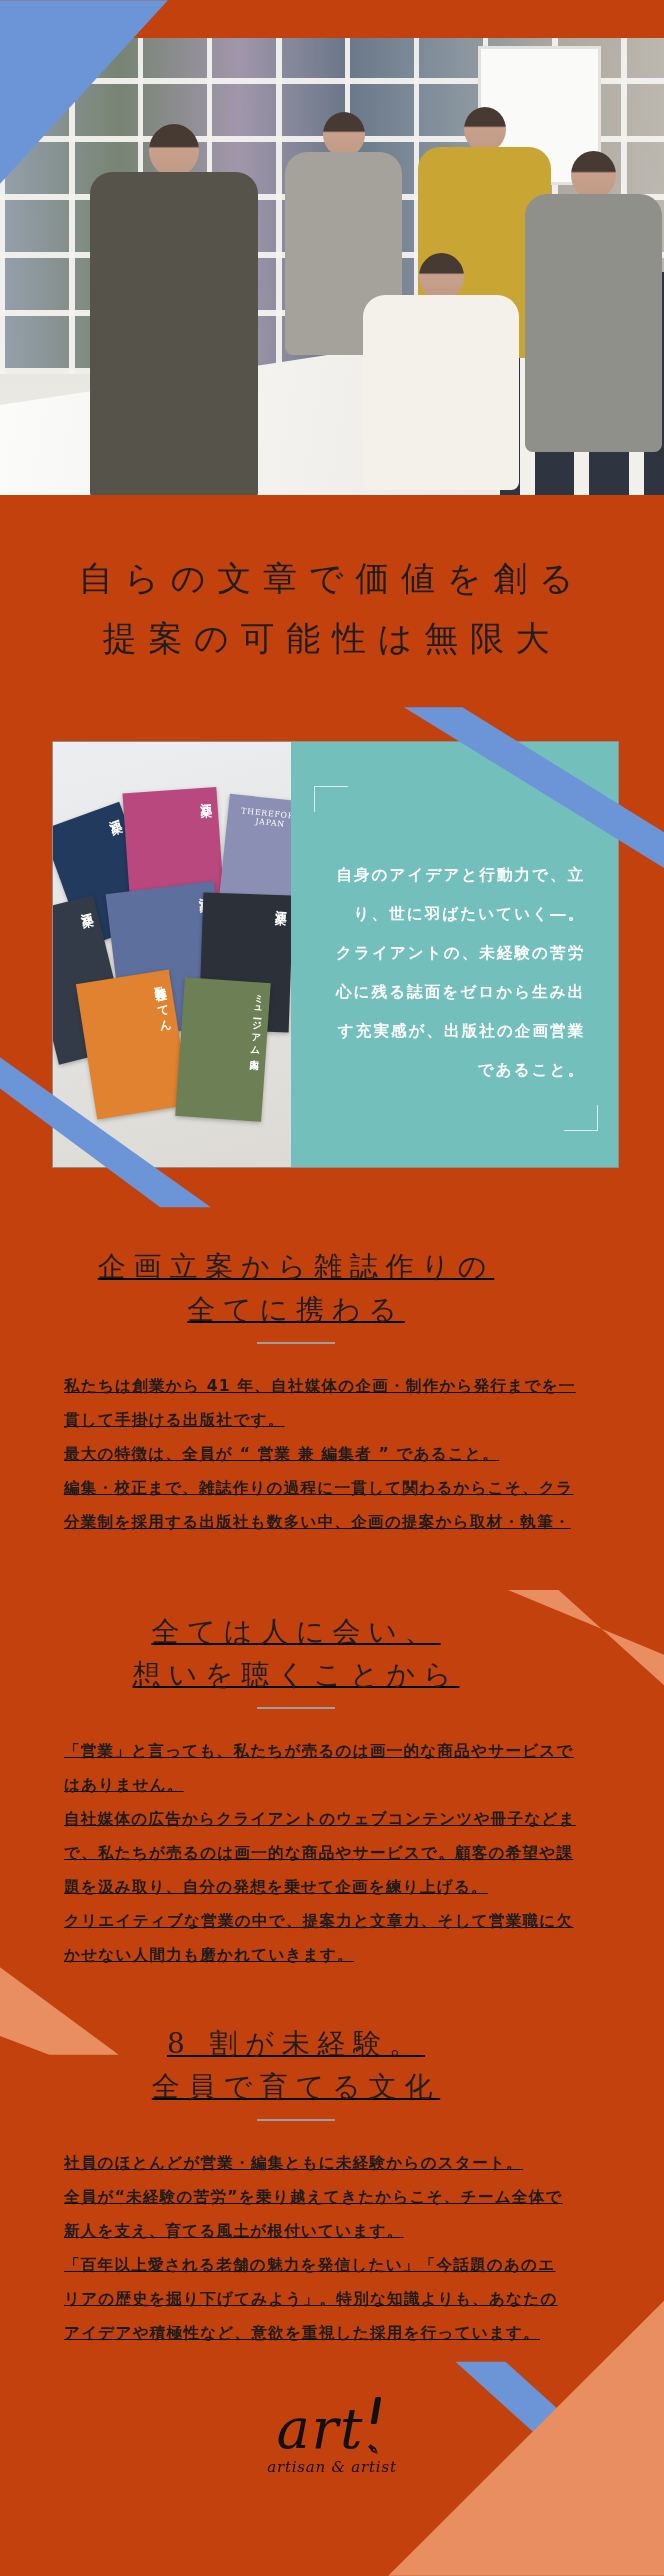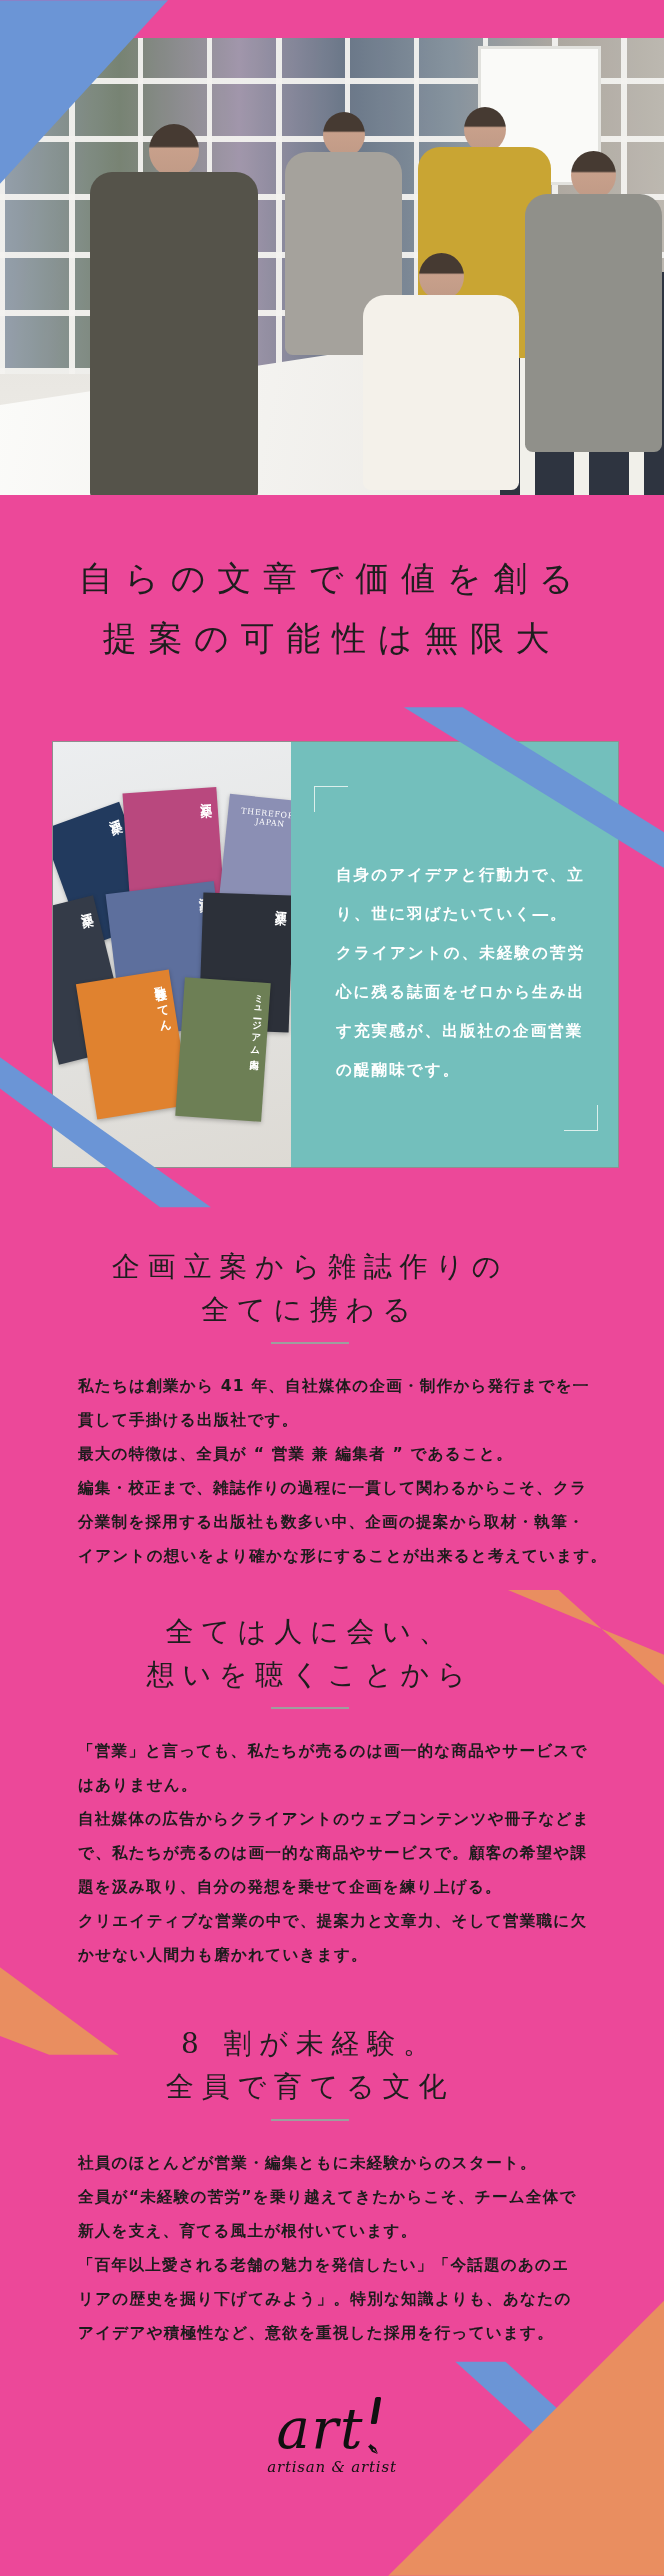--- a/index.html
+++ b/index.html
@@ -1,16 +1,16 @@
 <!DOCTYPE html>
 <html lang="ja" style="font-size:12.5px"><head>
 <meta charset="utf-8">
 <style>
   html,body{margin:0;padding:0;background:#fff;}
-  #canvas{position:relative;width:664px;height:2576px;margin:0 auto;background:#ec4899;overflow:hidden;
+  #canvas{position:relative;width:664px;height:2576px;margin:0 auto;background:#c2410c;overflow:hidden;
           font-family:"DejaVu Sans","Liberation Sans",sans-serif;}
   .abs{position:absolute;}
   .serif{font-family:"DejaVu Serif","Liberation Serif",serif;}
   .sans{font-family:"DejaVu Sans","Liberation Sans",sans-serif;}
 
   
   .hero-photo{top:38px;left:0;width:664px;height:457px;overflow:hidden;
               background:linear-gradient(180deg,#d9dcda 0%,#e6e4df 55%,#eeece7 100%);}
   .shelf-grid{position:absolute;top:0;left:0;right:0;height:336px;opacity:.9;
     background:
@@ -39,25 +39,25 @@
     background:linear-gradient(165deg,#eceef0 0%,#e3e3e1 55%,#dddad4 100%);}
   .mag{position:absolute;box-shadow:0 1.6px 4.7px rgba(0,0,0,.25);color:#fff;overflow:hidden;}
   .mag .vtitle{writing-mode:vertical-rl;font-weight:700;font-size:11.7px;letter-spacing:1.6px;margin:6.3px 4.7px 0 0;float:right;}
   .mag .htitle{display:block;font-size:7.8px;letter-spacing:0.8px;text-align:center;margin-top:11px;
                font-family:"DejaVu Serif","Liberation Serif",serif;}
   .feature-quote{position:relative;flex:1;height:100%;}
   .bracket{width:33px;height:25px;}
   .bracket.open{left:23.4px;top:44px;border-left:1.6px solid #dcefec;border-top:1.6px solid #dcefec;}
   .bracket.close{right:20.3px;bottom:36px;border-right:1.6px solid #dcefec;border-bottom:1.6px solid #dcefec;}
   .quote-text{position:absolute;left:45px;top:114px;color:#ffffff;font-weight:700;
-              font-size:15.6px;line-height:39px;letter-spacing:2px;}
+              font-size:15.6px;line-height:39px;letter-spacing:2px;text-align:right;}
   .qline{white-space:nowrap;}
 
   
-  .section{left:14px;width:592px;}
+  .section{left:0;width:592px;text-decoration:underline;}
   .heading{margin:0;text-align:center;color:#1e1e1e;font-weight:500;
            font-size:28px;line-height:43px;letter-spacing:7.8px;}
   .divider{width:78px;height:1.6px;margin:11px auto 0 auto;}
   .body-text{margin-top:25px;padding-left:64px;color:#1c1c1c;font-weight:700;
              font-size:15.6px;line-height:34px;letter-spacing:1.2px;}
   .bline{white-space:nowrap;}
 
   
   .logo{top:2392px;left:0;width:664px;text-align:center;color:#101010;}
   .wordmark{font-style:italic;font-weight:500;font-size:56px;line-height:56px;letter-spacing:1.6px;}
@@ -137,38 +137,37 @@
     </div>
     <div class="feature-quote" style="background: rgb(115, 191, 188);">
       <div class="bracket open abs"></div>
       <div class="bracket close abs"></div>
       <div class="quote-text">
           <div class="qline">自身のアイデアと行動力で、立</div>
           <div class="qline">り、世に羽ばたいていく―。</div>
           <div class="qline">クライアントの、未経験の苦労</div>
           <div class="qline">心に残る誌面をゼロから生み出</div>
           <div class="qline">す充実感が、出版社の企画営業</div>
-          <div class="qline">の醍醐味です。</div>
+          <div class="qline">であること。</div>
         </div>
     </div>
   </div>
 
   <section class="section abs" style="top:1245px;">
     <h2 class="heading serif">
       <div>企画立案から雑誌作りの</div>
       <div>全てに携わる</div>
     </h2>
     <div class="divider" style="background: rgb(158, 158, 158);"></div>
     <div class="body-text sans">
         <div class="bline">私たちは創業から 41 年、自社媒体の企画・制作から発行までを一</div>
         <div class="bline">貫して手掛ける出版社です。</div>
         <div class="bline">最大の特徴は、全員が “ 営業 兼 編集者 ” であること。</div>
         <div class="bline">編集・校正まで、雑誌作りの過程に一貫して関わるからこそ、クラ</div>
         <div class="bline">分業制を採用する出版社も数多い中、企画の提案から取材・執筆・</div>
-        <div class="bline">イアントの想いをより確かな形にすることが出来ると考えています。</div>
       </div>
   </section>
 
   <section class="section abs" style="top:1610px;">
     <h2 class="heading serif">
       <div>全ては人に会い、</div>
       <div>想いを聴くことから</div>
     </h2>
     <div class="divider" style="background: rgb(158, 158, 158);"></div>
     <div class="body-text sans">

